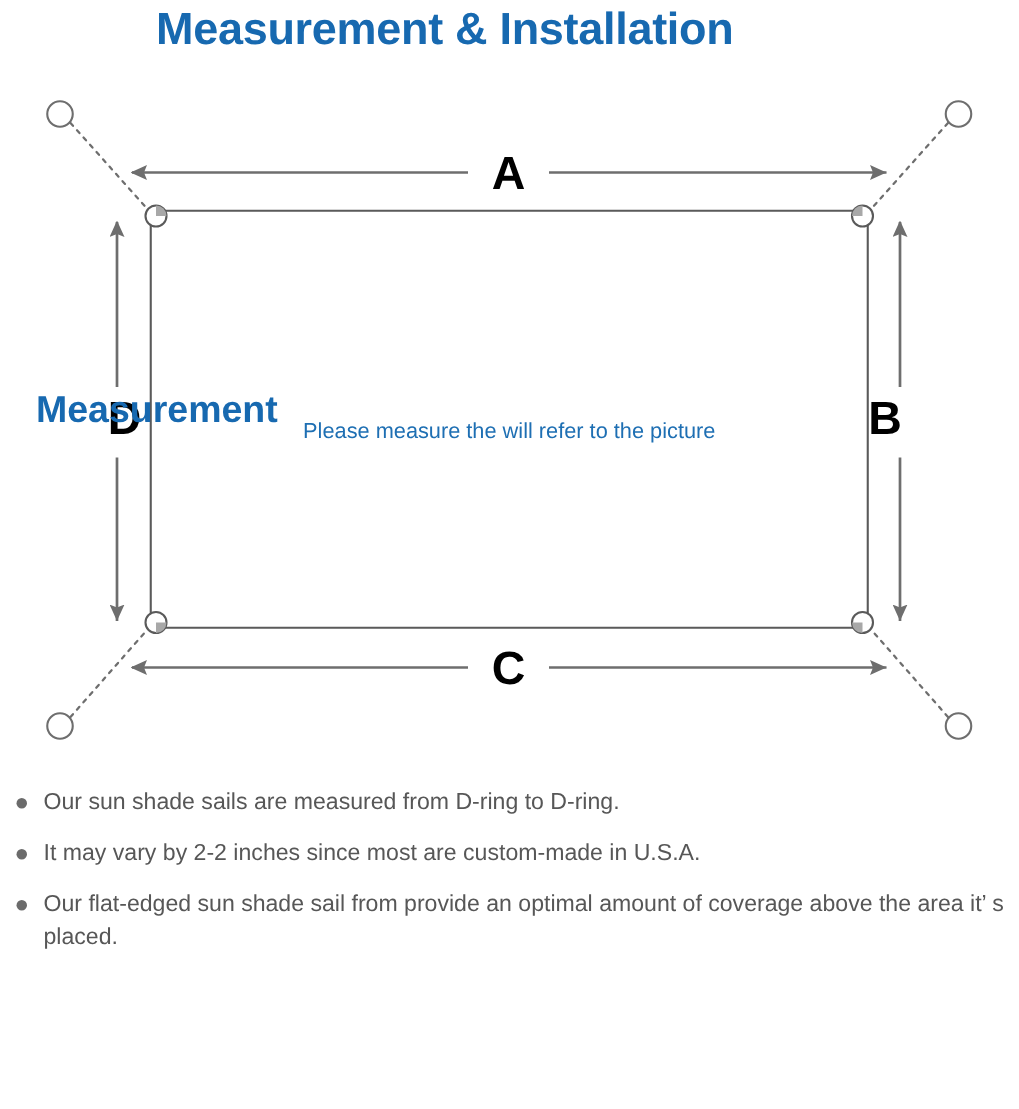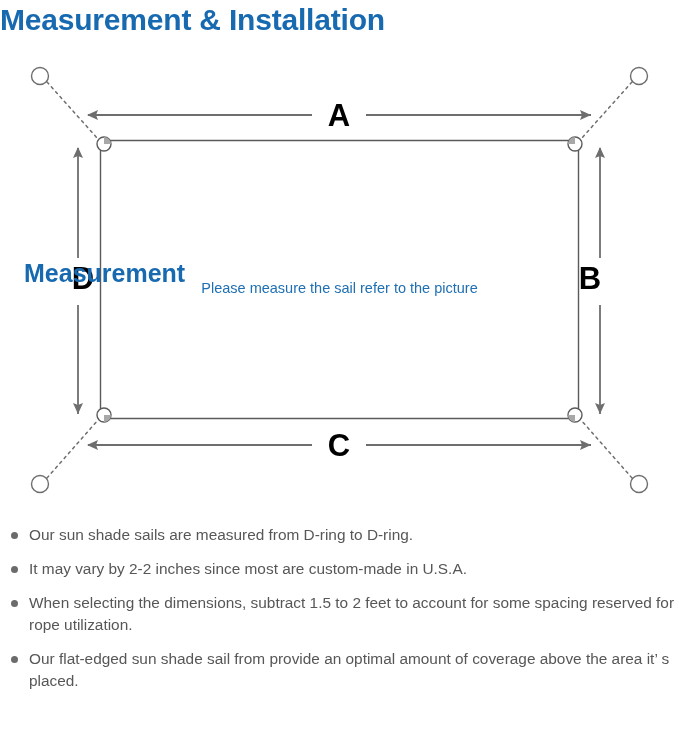--- a/index.html
+++ b/index.html
@@ -14,21 +14,21 @@
     font-family: "Liberation Sans", sans-serif;
     overflow: hidden;
   }
 
   
   #page-title {
     position: absolute;
     top: 0px;
     left: 0;
     width: 593px;
-    text-align: left;
+    text-align: center;
     font-size: 30px;
     font-weight: bold;
     color: #1769b0;
     letter-spacing: -0.2px;
     line-height: 40px;
     white-space: nowrap;
   }
 
   
   #diagram {
@@ -194,33 +194,29 @@
       <line x1="600" y1="305" x2="600" y2="414" marker-end="url(#arrR)"></line>
     </g>
   </svg>
 
   <div class="dim-letter" id="dim-a">A</div>
   <div class="dim-letter" id="dim-b">B</div>
   <div class="dim-letter" id="dim-c">C</div>
   <div class="dim-letter" id="dim-d">D</div>
 
   <div id="center-heading">Measurement</div>
-  <div id="center-subtext">Please measure the sail refer to the picture</div>
+  <div id="center-subtext">Please measure the will refer to the picture</div>
 </div>
 
 <ul id="notes-list">
   <li class="note-item">
     <span class="note-bullet"></span>
     <span class="note-text">Our sun shade sails are measured from D-ring to D-ring.</span>
   </li>
   <li class="note-item">
     <span class="note-bullet"></span>
     <span class="note-text">It may vary by 2-2 inches since most are custom-made in U.S.A.</span>
   </li>
   <li class="note-item">
     <span class="note-bullet"></span>
-    <span class="note-text">When selecting the dimensions, subtract 1.5 to 2 feet to account for some spacing reserved for rope utilization.</span>
-  </li>
-  <li class="note-item">
-    <span class="note-bullet"></span>
     <span class="note-text">Our flat-edged sun shade sail from provide an optimal amount of coverage above the area it’ s placed.</span>
   </li>
 </ul>
 
 </body></html>

